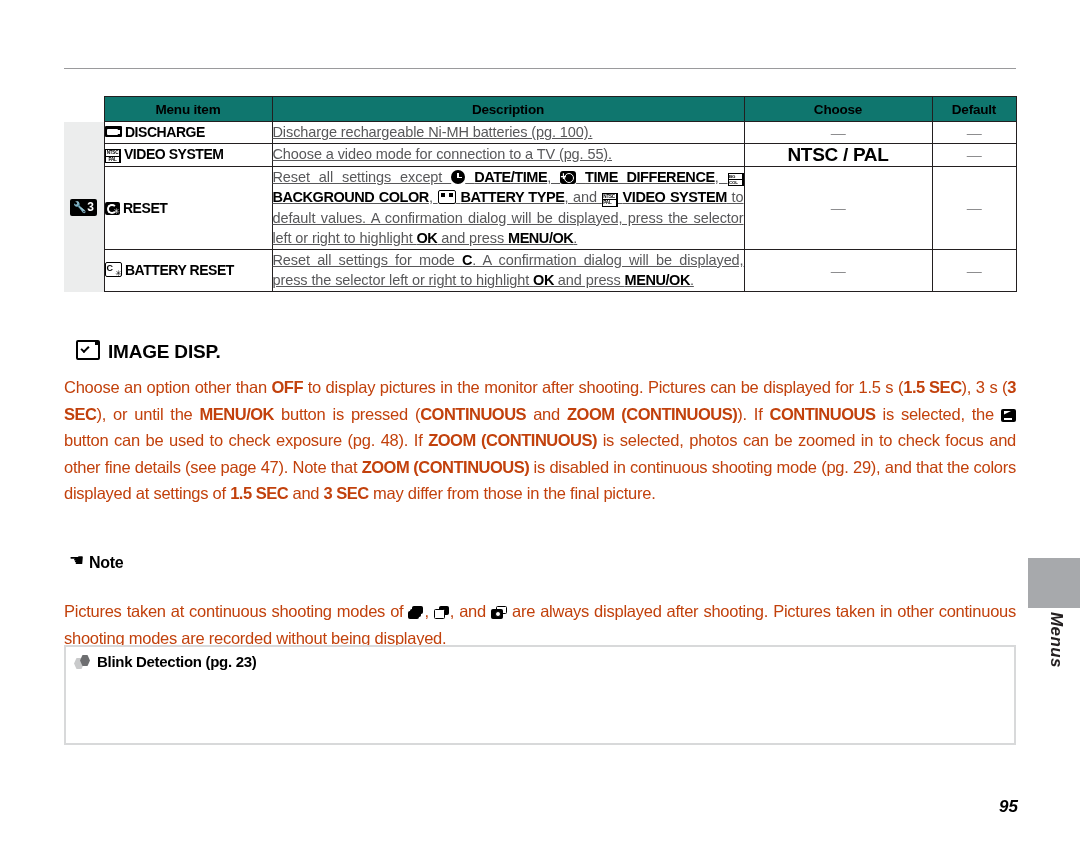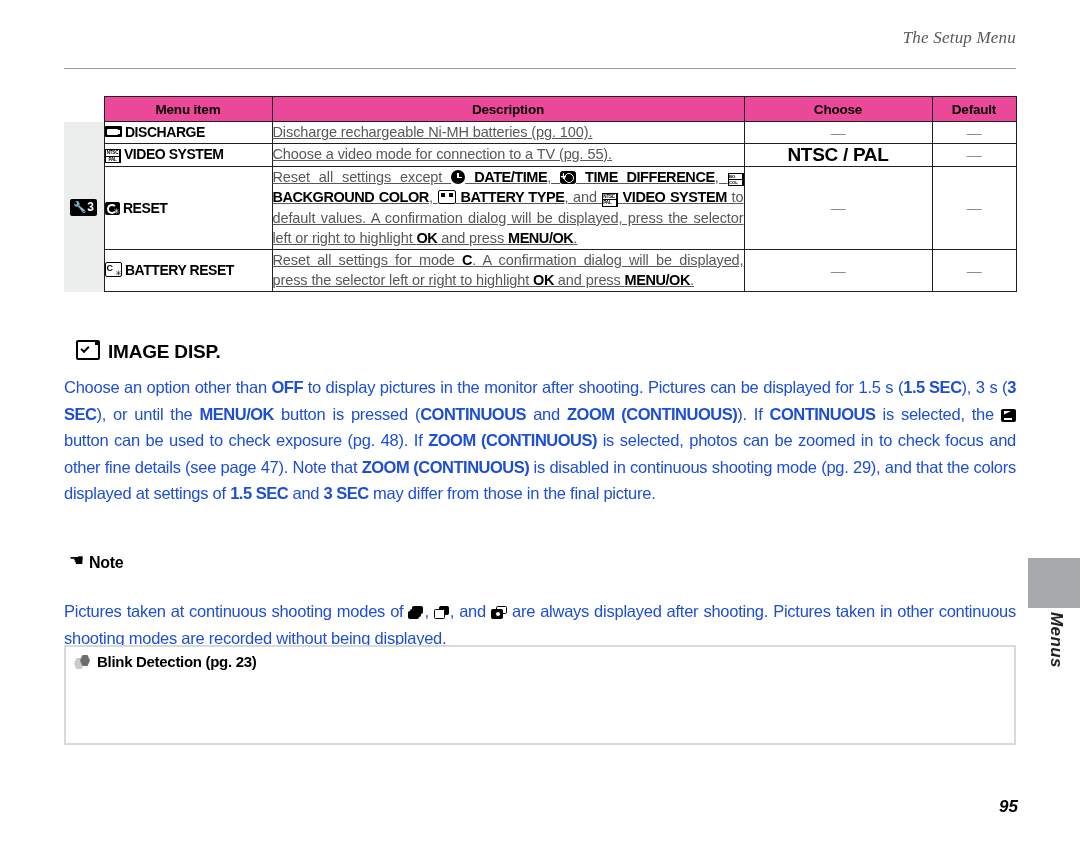--- a/index.html
+++ b/index.html
@@ -35,21 +35,21 @@
     width:952px;
     table-layout:fixed;
   }
   table.menu-table td, table.menu-table th{
     border:1px solid #231f20;
     padding:0;
     vertical-align:middle;
   }
   .col-tab{width:40px;border:0 !important;background:#eceded;}
   thead th{
-    background:#ec4899;
+    background:#0f766e;
     font-size:13.5px;
     font-weight:bold;
     text-align:center;
     height:24px;
     letter-spacing:-.2px;
   }
   .th-blank{background:#ffffff;border:0 !important;}
   td.item{
     padding:4px 6px 4px 8px;
     font-size:14px;
@@ -158,21 +158,21 @@
   
   .sec-head{
     position:absolute;left:76px;top:340px;
     font-size:19px;font-weight:bold;letter-spacing:-.2px;
   }
   .sec-head .ic{margin-right:8px;}
 
   
   .body-text{
     position:absolute;left:64px;width:952px;
-    font-size:16.5px;line-height:26.5px;color:#1d4ed8;
+    font-size:16.5px;line-height:26.5px;color:#c2410c;
     text-align:justify;text-align-last:left;
     letter-spacing:-.25px;
   }
   .body-text b{font-weight:bold;letter-spacing:-.5px;}
   #para-main{top:374px;}
 
   
   .note-head{
     position:absolute;left:70px;top:554px;
     font-size:16px;font-weight:bold;letter-spacing:-.3px;
@@ -225,21 +225,20 @@
     font-size:12px;font-weight:bold;line-height:14px;
     letter-spacing:-.5px;
   }
   .tabicon .wr{font-size:11px;margin-right:1px;}
 </style>
 </head>
 <body>
 
 <div class="page">
 
-  <div class="running-head">The Setup Menu</div>
   <div class="head-rule"></div>
 
   <div class="tbl-wrap">
     <table class="menu-table">
       <colgroup>
         <col class="col-tab">
           <col class="c-item">
           <col class="c-desc">
           <col class="c-opt">
           <col class="c-def">

